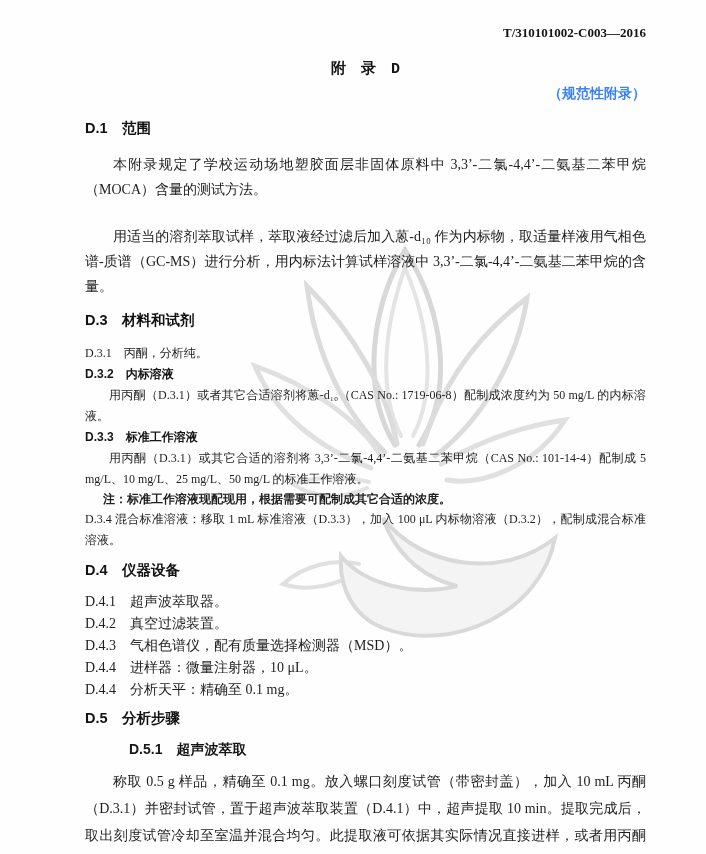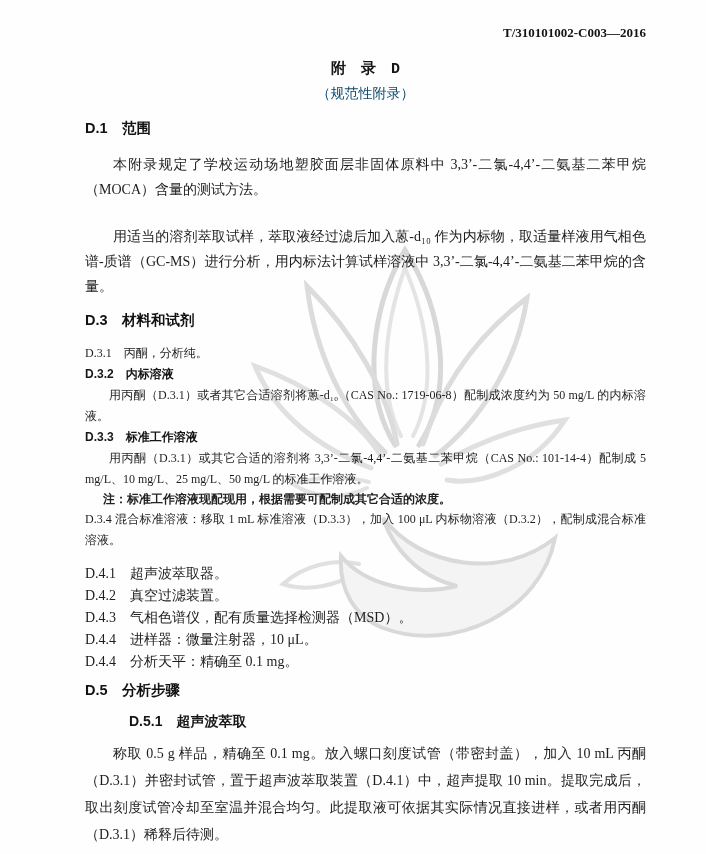--- a/index.html
+++ b/index.html
@@ -28,22 +28,22 @@
     font-weight:bold;
     font-size:13px;line-height:17px;
     margin:0 0 19px 0;
     color:#141414;
   }
   .t1{
     text-align:center;font-family:Liberation Mono, monospace;
     font-weight:bold;font-size:15px;line-height:20px;margin:0 0 4px 0;color:#151515;
   }
   .t2{
-    text-align:center;font-family:"Liberation Sans","DejaVu Sans",sans-serif;
-    font-weight:normal;font-size:14px;line-height:18px;margin:0 0 3px 0;color:#0c4a6e;
+    text-align:right;font-family:"Liberation Sans","DejaVu Sans",sans-serif;
+    font-weight:bold;font-size:14px;line-height:18px;margin:0 0 3px 0;color:#3b82f6;
   }
   .t3{
     text-align:center;font-family:"Liberation Sans","DejaVu Sans",sans-serif;
     font-weight:bold;font-size:14.5px;line-height:19px;margin:0;color:#151515;
   }
   h2{
     font-family:"Liberation Sans","DejaVu Sans",sans-serif;
     font-weight:bold;font-size:14.5px;line-height:18px;
     margin:0;color:#121212;
   }
@@ -123,20 +123,21 @@
     <div class="block">
       <p class="line">D.3.1　丙酮，分析纯。</p>
       <p class="line subhead">D.3.2　内标溶液</p>
       <p class="line indent">用丙酮（D.3.1）或者其它合适溶剂将蒽-d₁₀（CAS No.: 1719-06-8）配制成浓度约为 50 mg/L 的内标溶液。</p>
       <p class="line subhead">D.3.3　标准工作溶液</p>
       <p class="line indent">用丙酮（D.3.1）或其它合适的溶剂将 3,3’-二氯-4,4’-二氨基二苯甲烷（CAS No.: 101-14-4）配制成 5 mg/L、10 mg/L、25 mg/L、50 mg/L 的标准工作溶液。</p>
       <p class="note">注：标准工作溶液现配现用，根据需要可配制成其它合适的浓度。</p>
       <p class="line">D.3.4 混合标准溶液：移取 1 mL 标准溶液（D.3.3），加入 100 μL 内标物溶液（D.3.2），配制成混合标准溶液。</p>
     </div>
 
+    <h2 class="h-d4">D.4　仪器设备</h2>
     <div class="equip">
       <p class="line">D.4.1　超声波萃取器。</p>
       <p class="line">D.4.2　真空过滤装置。</p>
       <p class="line">D.4.3　气相色谱仪，配有质量选择检测器（MSD）。</p>
       <p class="line">D.4.4　进样器：微量注射器，10 μL。</p>
       <p class="line">D.4.4　分析天平：精确至 0.1 mg。</p>
     </div>
 
     <h2 class="h-d5">D.5　分析步骤</h2>
     <p class="subhead d51-head">D.5.1　超声波萃取</p>

